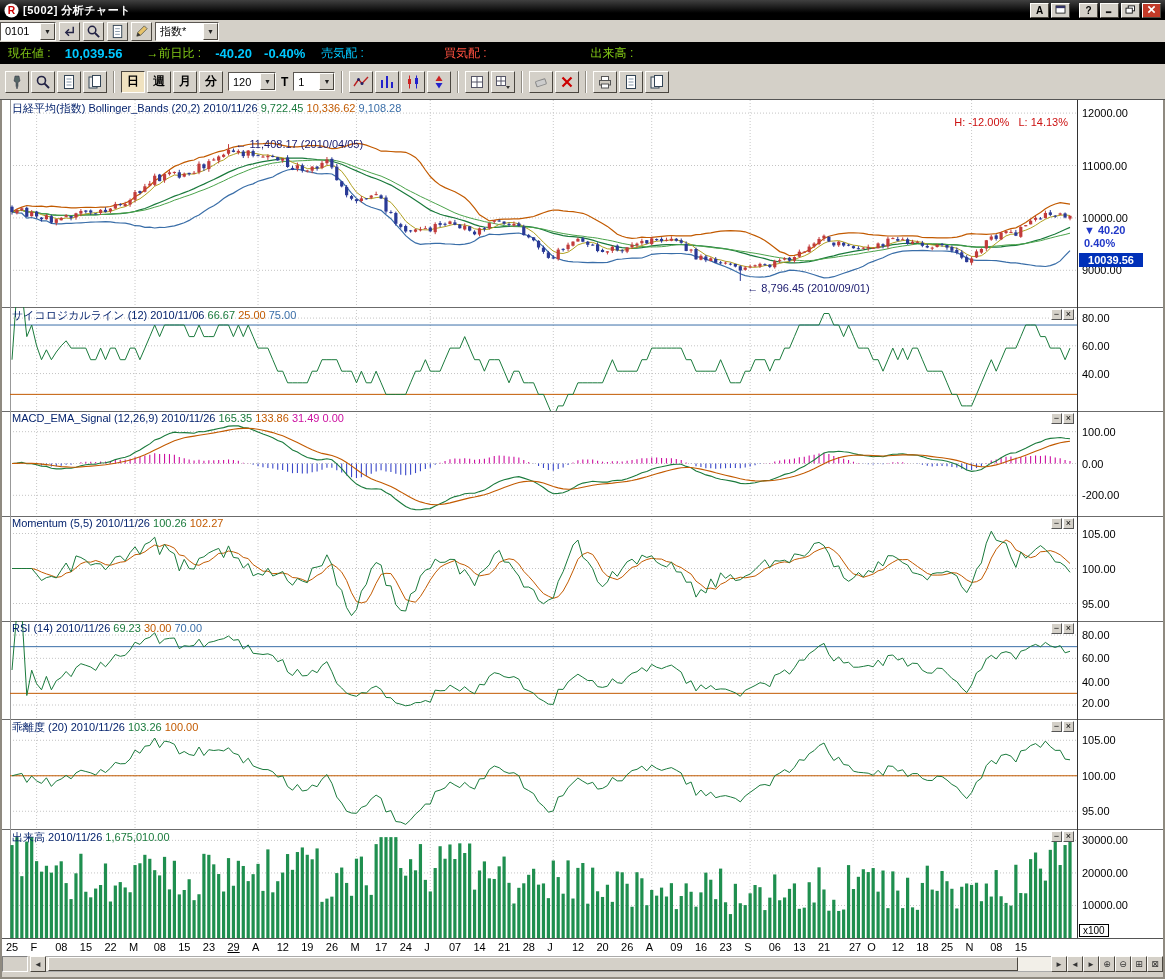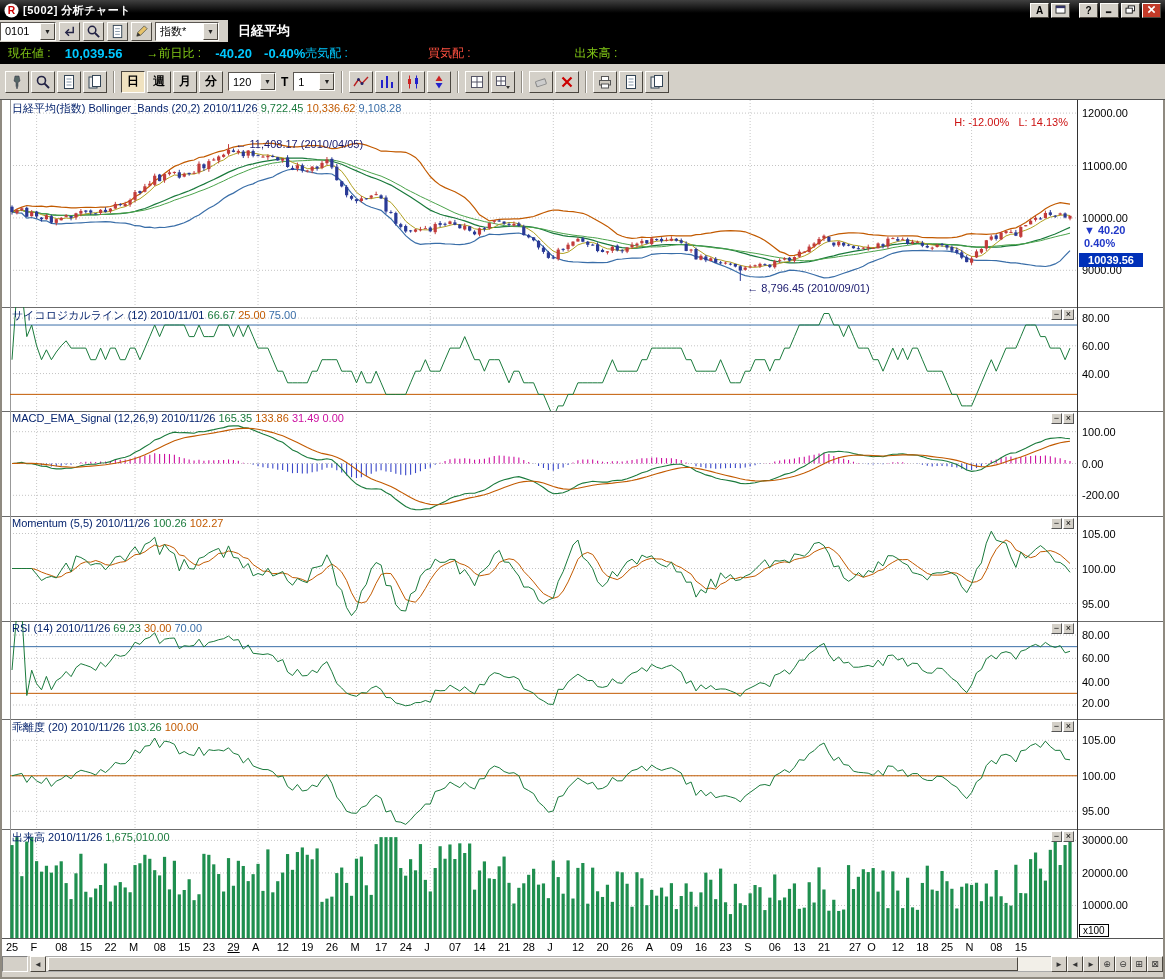--- a/index.html
+++ b/index.html
@@ -117,32 +117,29 @@
   <button class="sbtn">
       <svg viewBox="0 0 16 16">
         <path d="M3 13l1-4 7-7 3 3-7 7z" fill="#e8c36a" stroke="#665"></path>
         <path d="M3 13l4-1-3-3z" fill="#333"></path>
       </svg>
     </button>
   <div class="combo" style="width:64px">
     <span>指数*</span>
     <span class="arrowbox">▼</span>
   </div>
-  <div class="row2-black">
-    <span class="sym-name">日経平均</span>
-  </div>
 </div>
 
 <div class="row3">
   <span class="ql" style="margin-left:8px">現在値 :</span>
   <span class="qv">10,039.56</span>
   <span class="ql" style="margin-left:24px">→前日比 :</span>
   <span class="qv">-40.20</span>
   <span class="qv" style="margin-left:12px">-0.40%</span>
-  <span class="ql cyan" style="margin-left:0">売気配 :</span>
+  <span class="ql cyan" style="margin-left:16px">売気配 :</span>
   <span class="ql red" style="margin-left:80px">買気配 :</span>
   <span class="ql" style="margin-left:104px">出来高 :</span>
 </div>
 
 <div class="row4">
   <button class="ib">
       <svg viewBox="0 0 16 16">
         <path d="M6 2h4l1 5-2 1.5v3.5l-1 3-1-3V8.5L5 7z" fill="#566" stroke="#334" stroke-width=".5"></path>
       </svg>
     </button>
@@ -756,21 +753,21 @@
       <line x1="0" y1="0.5" x2="1161" y2="0.5" stroke="#6b6b6b"></line>
       <line x1="8.5" y1="0" x2="8.5" y2="104" stroke="#999"></line>
       <line x1="1075.5" y1="0" x2="1075.5" y2="104" stroke="#333"></line>
       <line x1="8" y1="18.026666666666667" x2="1075" y2="18.026666666666667" stroke="#3a6ea8" stroke-width="1"></line>
       <line x1="8" y1="87.36" x2="1075" y2="87.36" stroke="#c25a00" stroke-width="1"></line>
       <polyline points="10.0,52.7 14.9,-16.6 19.8,-16.6 24.8,29.6 29.7,18.0 34.6,38.8 39.5,52.7 44.4,42.8 49.4,52.7 54.3,45.0 59.2,38.8 64.1,33.8 69.1,41.1 74.0,41.1 78.9,41.1 83.8,41.1 88.7,52.7 93.7,52.7 98.6,41.1 103.5,52.7 108.4,41.1 113.3,41.1 118.3,52.7 123.2,52.7 128.1,41.1 133.0,41.1 137.9,52.7 142.9,41.1 147.8,29.6 152.7,18.0 157.6,29.6 162.5,18.0 167.5,18.0 172.4,18.0 177.3,18.0 182.2,18.0 187.2,29.6 192.1,29.6 197.0,18.0 201.9,29.6 206.8,29.6 211.8,29.6 216.7,18.0 221.6,18.0 226.5,18.0 231.4,29.6 236.4,18.0 241.3,29.6 246.2,18.0 251.1,29.6 256.0,41.1 261.0,41.1 265.9,41.1 270.8,52.7 275.7,64.2 280.7,64.2 285.6,75.8 290.5,75.8 295.4,75.8 300.3,75.8 305.3,75.8 310.2,64.2 315.1,64.2 320.0,52.7 324.9,52.7 329.9,52.7 334.8,52.7 339.7,64.2 344.6,64.2 349.5,64.2 354.5,75.8 359.4,64.2 364.3,75.8 369.2,75.8 374.1,64.2 379.1,75.8 384.0,87.4 388.9,87.4 393.8,87.4 398.8,87.4 403.7,87.4 408.6,75.8 413.5,64.2 418.4,64.2 423.4,52.7 428.3,64.2 433.2,64.2 438.1,64.2 443.0,52.7 448.0,41.1 452.9,41.1 457.8,41.1 462.7,29.6 467.6,41.1 472.6,52.7 477.5,52.7 482.4,64.2 487.3,52.7 492.3,52.7 497.2,52.7 502.1,64.2 507.0,75.8 511.9,64.2 516.9,64.2 521.8,75.8 526.7,75.8 531.6,75.8 536.5,87.4 541.5,87.4 546.4,98.9 551.3,110.5 556.2,98.9 561.1,98.9 566.1,87.4 571.0,87.4 575.9,75.8 580.8,75.8 585.7,75.8 590.7,75.8 595.6,75.8 600.5,75.8 605.4,64.2 610.4,52.7 615.3,64.2 620.2,64.2 625.1,64.2 630.0,64.2 635.0,64.2 639.9,52.7 644.8,52.7 649.7,41.1 654.6,41.1 659.6,41.1 664.5,41.1 669.4,41.1 674.3,41.1 679.2,41.1 684.2,52.7 689.1,52.7 694.0,64.2 698.9,64.2 703.9,64.2 708.8,64.2 713.7,64.2 718.6,52.7 723.5,64.2 728.5,75.8 733.4,75.8 738.3,75.8 743.2,64.2 748.1,64.2 753.1,52.7 758.0,52.7 762.9,52.7 767.8,64.2 772.7,52.7 777.7,52.7 782.6,41.1 787.5,41.1 792.4,29.6 797.3,18.0 802.3,18.0 807.2,18.0 812.1,18.0 817.0,18.0 822.0,6.5 826.9,6.5 831.8,18.0 836.7,18.0 841.6,29.6 846.6,18.0 851.5,29.6 856.4,41.1 861.3,41.1 866.2,41.1 871.2,52.7 876.1,52.7 881.0,64.2 885.9,52.7 890.8,41.1 895.8,52.7 900.7,41.1 905.6,52.7 910.5,41.1 915.5,41.1 920.4,52.7 925.3,64.2 930.2,64.2 935.1,64.2 940.1,64.2 945.0,75.8 949.9,87.4 954.8,87.4 959.7,98.9 964.7,98.9 969.6,98.9 974.5,87.4 979.4,75.8 984.3,64.2 989.3,52.7 994.2,64.2 999.1,52.7 1004.0,41.1 1008.9,41.1 1013.9,41.1 1018.8,29.6 1023.7,18.0 1028.6,18.0 1033.6,18.0 1038.5,29.6 1043.4,29.6 1048.3,41.1 1053.2,41.1 1058.2,41.1 1063.1,52.7 1068.0,41.1" fill="none" stroke="#1a7a3c" stroke-width="1"></polyline>
     </svg>
     <div class="axlabel" style="top: 212.093px;">80.00</div>
     <div class="axlabel" style="top: 239.827px;">60.00</div>
     <div class="axlabel" style="top: 267.56px;">40.00</div>
-    <div class="phdr" style="top: 208px;"><span class="pt">サイコロジカルライン (12) 2010/11/01</span><span style="color: rgb(26, 122, 60);"> 66.67</span><span style="color: rgb(194, 90, 0);"> 25.00</span><span style="color: rgb(58, 110, 168);"> 75.00</span></div>
+    <div class="phdr" style="top: 208px;"><span class="pt">サイコロジカルライン (12) 2010/11/06</span><span style="color: rgb(26, 122, 60);"> 66.67</span><span style="color: rgb(194, 90, 0);"> 25.00</span><span style="color: rgb(58, 110, 168);"> 75.00</span></div>
     <div class="pctrl" style="top: 209px;">
       <span class="pcb">−</span>
       <span class="pcb">×</span>
     </div>
     <svg width="1161" height="105" class="psvg" style="top: 311px;">
       <line x1="8" y1="20.68181818181818" x2="1075" y2="20.68181818181818" stroke="#c4c4c4" stroke-dasharray="1,2"></line>
       <line x1="8" y1="52.5" x2="1075" y2="52.5" stroke="#c4c4c4" stroke-dasharray="1,2"></line>
       <line x1="8" y1="84.31818181818181" x2="1075" y2="84.31818181818181" stroke="#c4c4c4" stroke-dasharray="1,2"></line>
       <line x1="34.6046511627907" y1="0" x2="34.6046511627907" y2="105" stroke="#c8c8c8" stroke-dasharray="1,2"></line>
       <line x1="133.02325581395348" y1="0" x2="133.02325581395348" y2="105" stroke="#c8c8c8" stroke-dasharray="1,2"></line>

